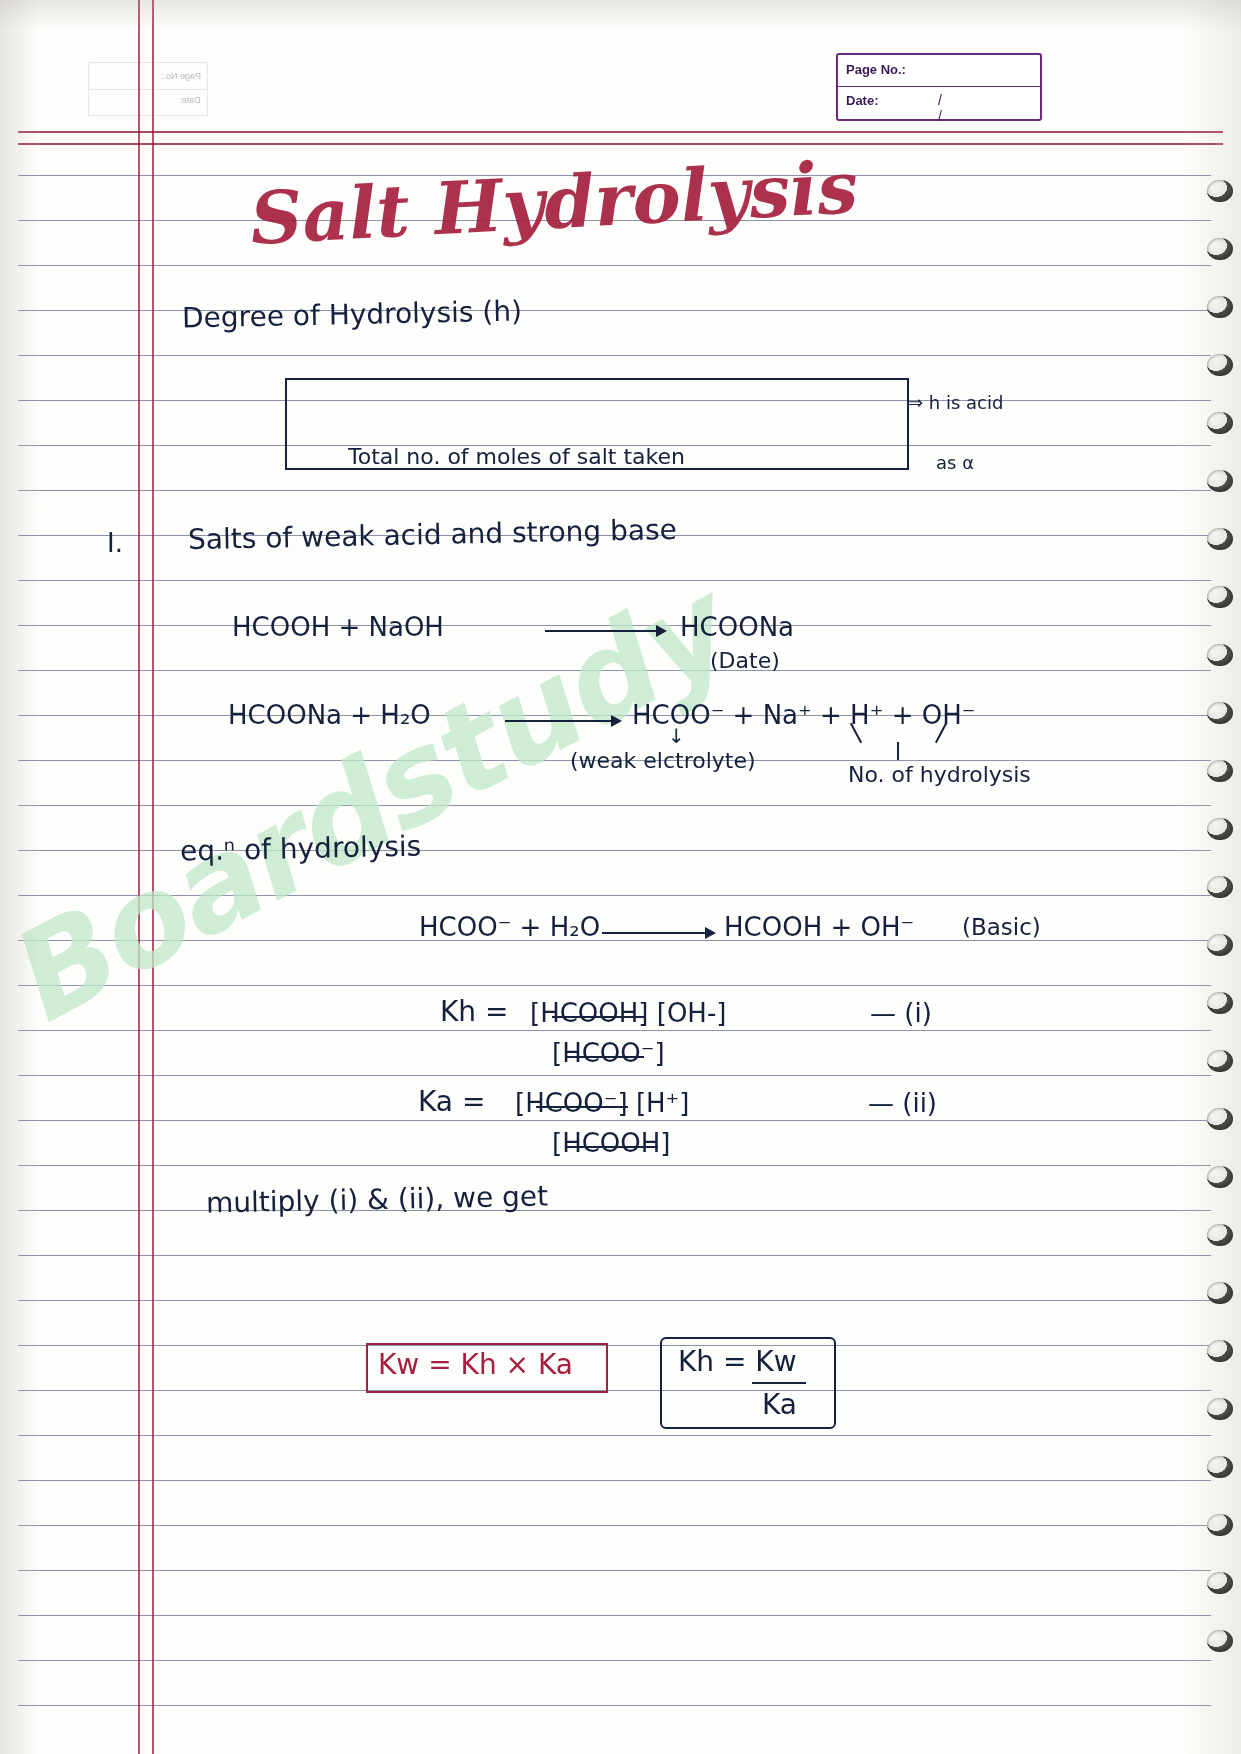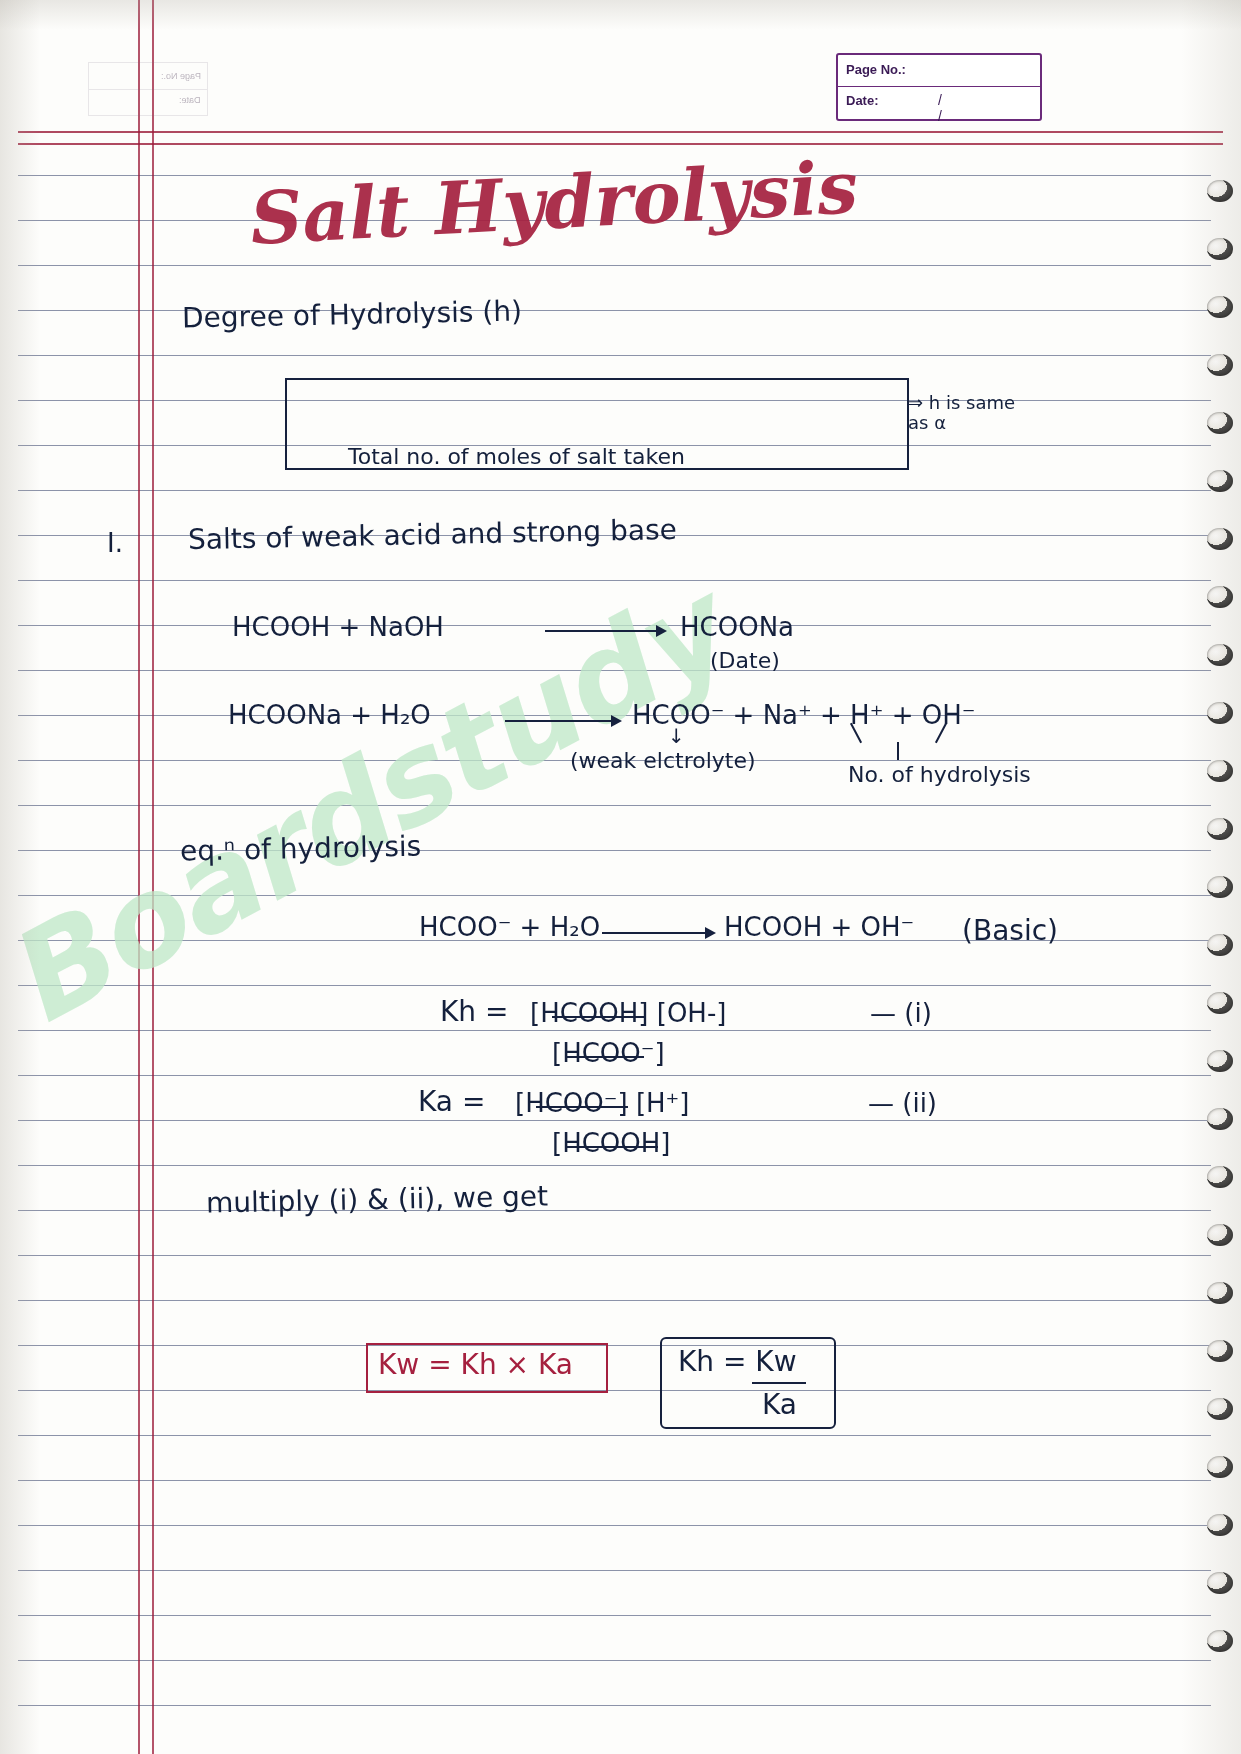--- a/index.html
+++ b/index.html
@@ -170,21 +170,21 @@
     white-space: nowrap;
   }
   .hw.ink {
     color: #14203c;
   }
   .hw.red {
     color: #a5203f;
   }
   .sz28 { font-size: 28px; }
   .sz26 { font-size: 26px; }
-  .sz24 { font-size: 28px; }
+  .sz24 { font-size: 23px; }
   .sz22 { font-size: 22px; }
   .sz18 { font-size: 18px; }
 
   .skew { transform: rotate(-1.2deg); }
 
   
   .title {
     position: absolute;
     left: 250px;
     top: 160px;
@@ -357,22 +357,22 @@
 
   <div class="paper-shade-left"></div>
   <div class="paper-shade-right"></div>
   <div class="paper-shade-top"></div>
 
   <div class="hw ink sz28 skew" style="left:182px; top:298px;">Degree of Hydrolysis (h)</div>
 
   <div class="kh-box"></div>
   <div class="frac-line" style="left:300px; top:422px; width:595px; opacity:0;"></div>
   <div class="hw ink sz22" style="left:348px; top:432px;margin-top:12px;">Total no. of moles of salt taken</div>
-  <div class="hw ink sz18" style="left:908px; top:392px;">⇒ h is same</div>
-  <div class="hw ink sz18" style="left:908px; top:412px;">as α</div>
+  <div class="hw ink sz18" style="left:908px; top:392px;">⇒ h is acid</div>
+  <div class="hw ink sz18" style="left:908px; top:452px;padding-left:28px;">as α</div>
 
   <div class="hw ink sz26" style="left:107px; top:528px;">I.</div>
   <div class="hw ink sz28 skew" style="left:188px; top:518px;">Salts of weak acid and strong base</div>
 
   <div class="hw ink sz26" style="left:232px; top:612px;">HCOOH + NaOH</div>
   <div class="arrow" style="left:545px; top:630px; width:120px;"></div>
   <div class="hw ink sz26" style="left:680px; top:612px;">HCOONa</div>
   <div class="hw ink sz22" style="left:710px; top:648px;">(Date)</div>
 
   <div class="hw ink sz26" style="left:228px; top:700px;">HCOONa + H₂O</div>

